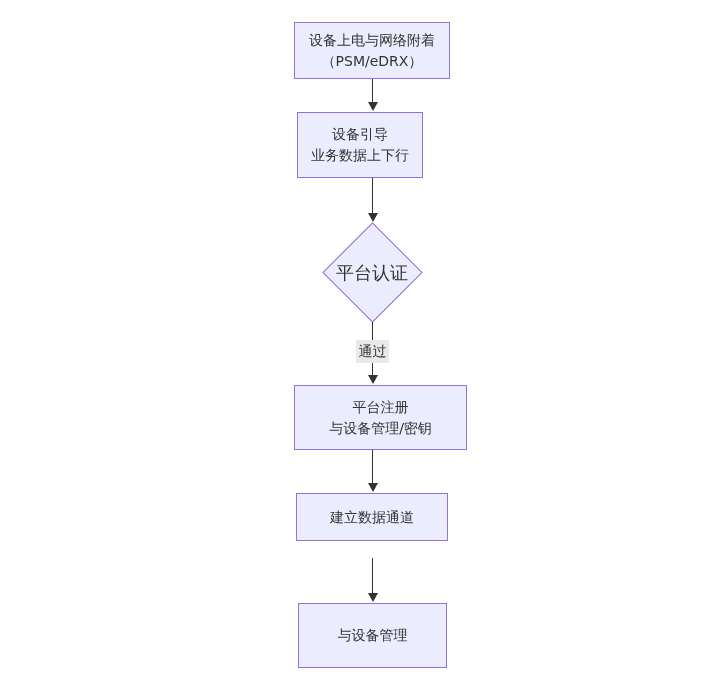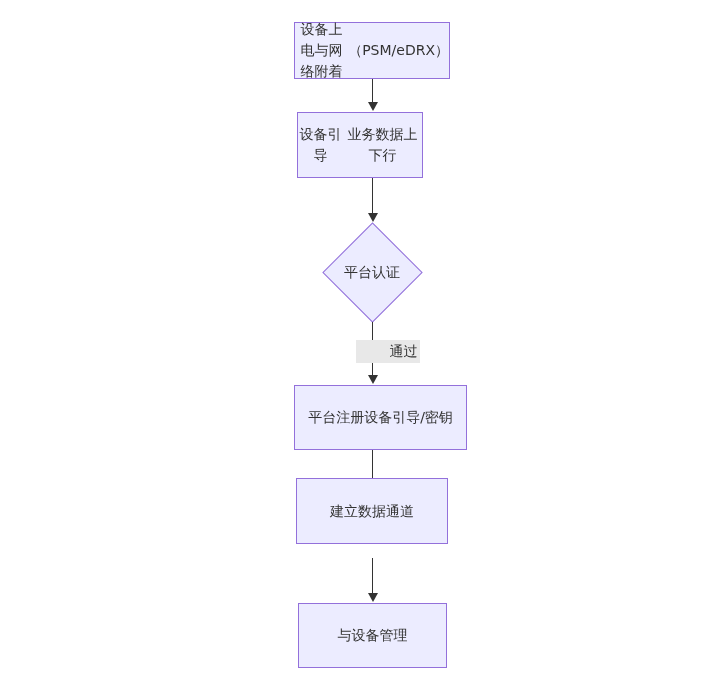--- a/index.html
+++ b/index.html
@@ -8,36 +8,36 @@
     width:726px;height:700px;
     background:#ffffff;
     font-family:"DejaVu Sans","Liberation Sans",sans-serif;
     color:#333333;
     overflow:hidden;
   }
   .node{
     position:absolute;
     background:#ECECFF;
     border:1px solid #9370DB;
-    display:flex;
+    display:flex;flex-direction:column;
     align-items:center;justify-content:center;
     font-size:14px;line-height:21px;
     text-align:center;
     box-sizing:border-box;
   }
   .diamond-shape{
     position:absolute;
     background:#ECECFF;
     border:1px solid #9370DB;
     transform:rotate(45deg);
     box-sizing:border-box;
   }
   .diamond-label{
     position:absolute;
-    font-size:14px;line-height:21px;
+    font-size:18px;line-height:21px;
     text-align:right;
     display:flex;align-items:center;justify-content:center;
   }
   .edge-line{
     position:absolute;
     width:1px;
     background:#333333;
   }
   .arrowhead{
     position:absolute;
@@ -45,21 +45,20 @@
     border-left:5px solid transparent;
     border-right:5px solid transparent;
     border-top:9px solid #333333;
   }
   .edge-label{
     position:absolute;
     background:#e8e8e8;
     font-size:14px;line-height:23px;
     text-align:center;
     color:#333333;
-    padding-left:31px;
   }
 </style>
 </head>
 <body>
 
 <div class="canvas">
 
   <div class="node" style="left:294px;top:22px;width:156px;height:57px">
     <span>设备上电与网络附着</span>
     <span>（PSM/eDRX）</span>
@@ -82,27 +81,27 @@
   </div>
 
   <div class="edge-line" style="left:372px;top:322px;height:54px"></div>
   <div class="edge-label" style="left:356px;top:340px;width:33px;height:23px">
     <span>通过</span>
   </div>
   <div class="arrowhead" style="left:368px;top:375px"></div>
 
   <div class="node" style="left:294px;top:385px;width:173px;height:65px">
     <span>平台注册</span>
-    <span>设备引导/密钥</span>
+    <span>与设备管理/密钥</span>
   </div>
 
   <div class="edge-line" style="left:372px;top:450px;height:34px"></div>
   <div class="arrowhead" style="left:368px;top:483px"></div>
 
-  <div class="node" style="left:296px;top:478px;width:152px;height:66px">
+  <div class="node" style="left:296px;top:493px;width:152px;height:48px">
     <span>建立数据通道</span>
   </div>
 
   <div class="edge-line" style="left:372px;top:558px;height:36px"></div>
   <div class="arrowhead" style="left:368px;top:593px"></div>
 
   <div class="node" style="left:298px;top:603px;width:149px;height:65px">
     <span>与设备管理</span>
   </div>
 

